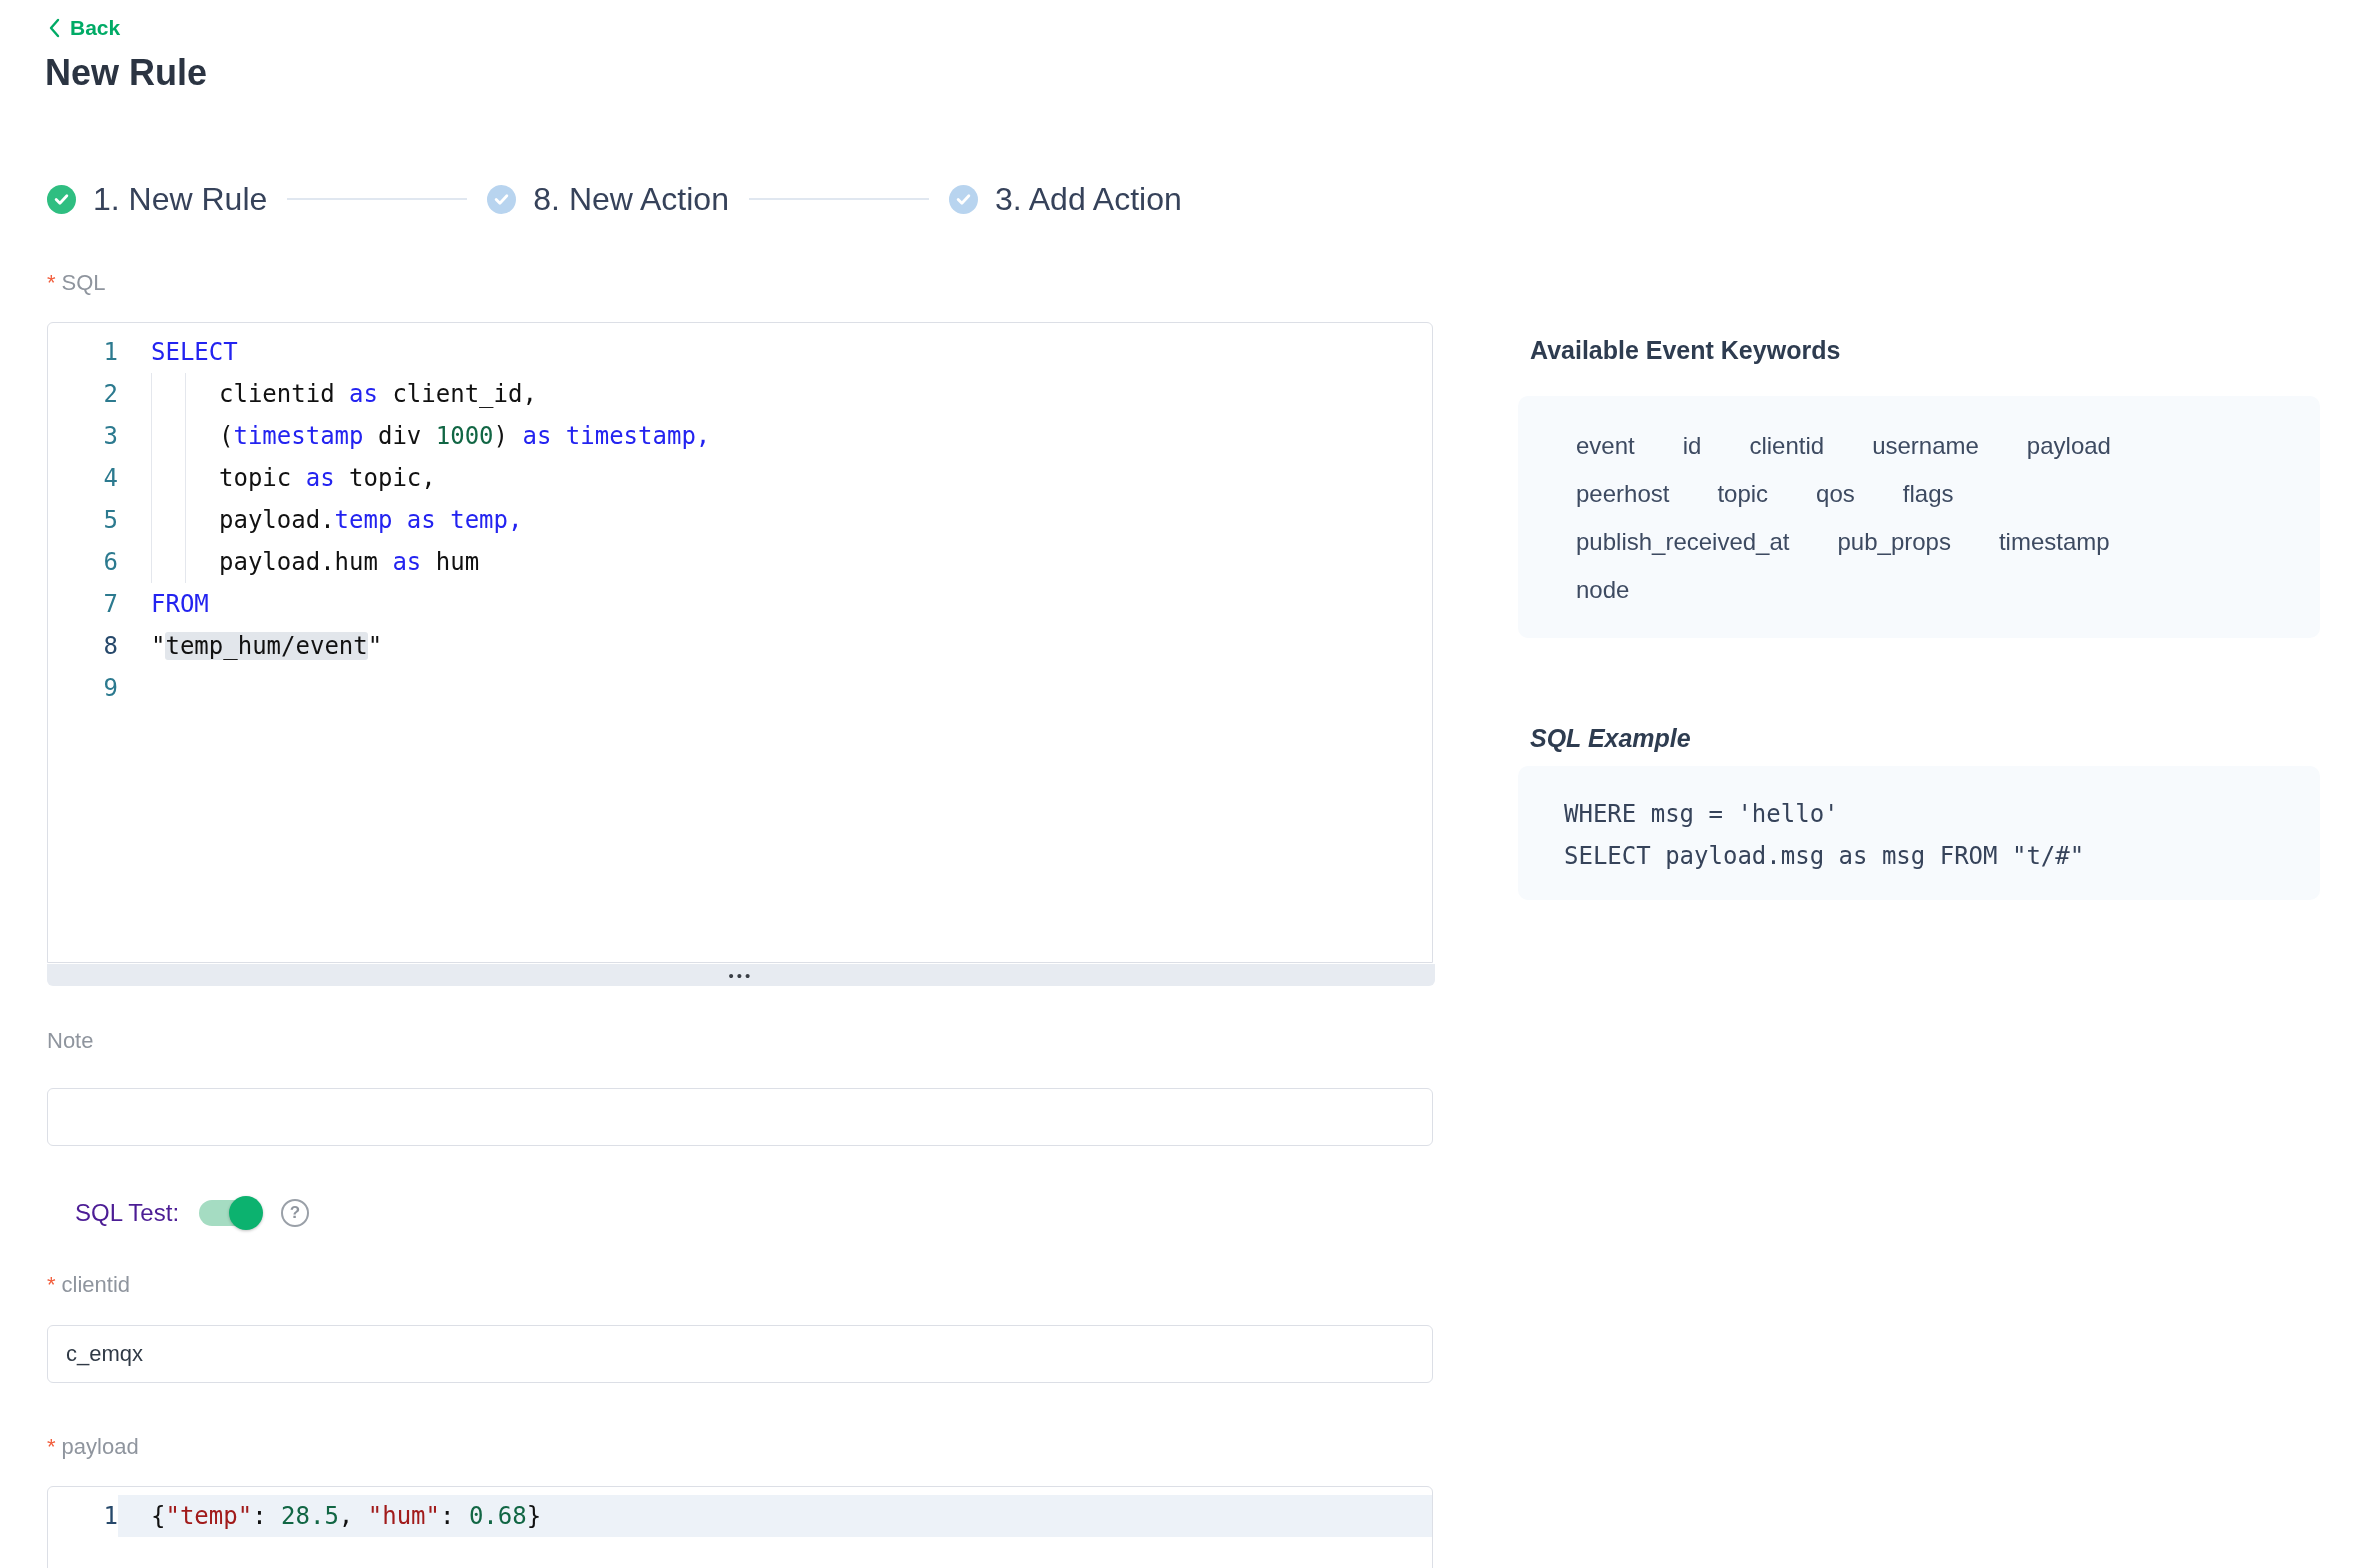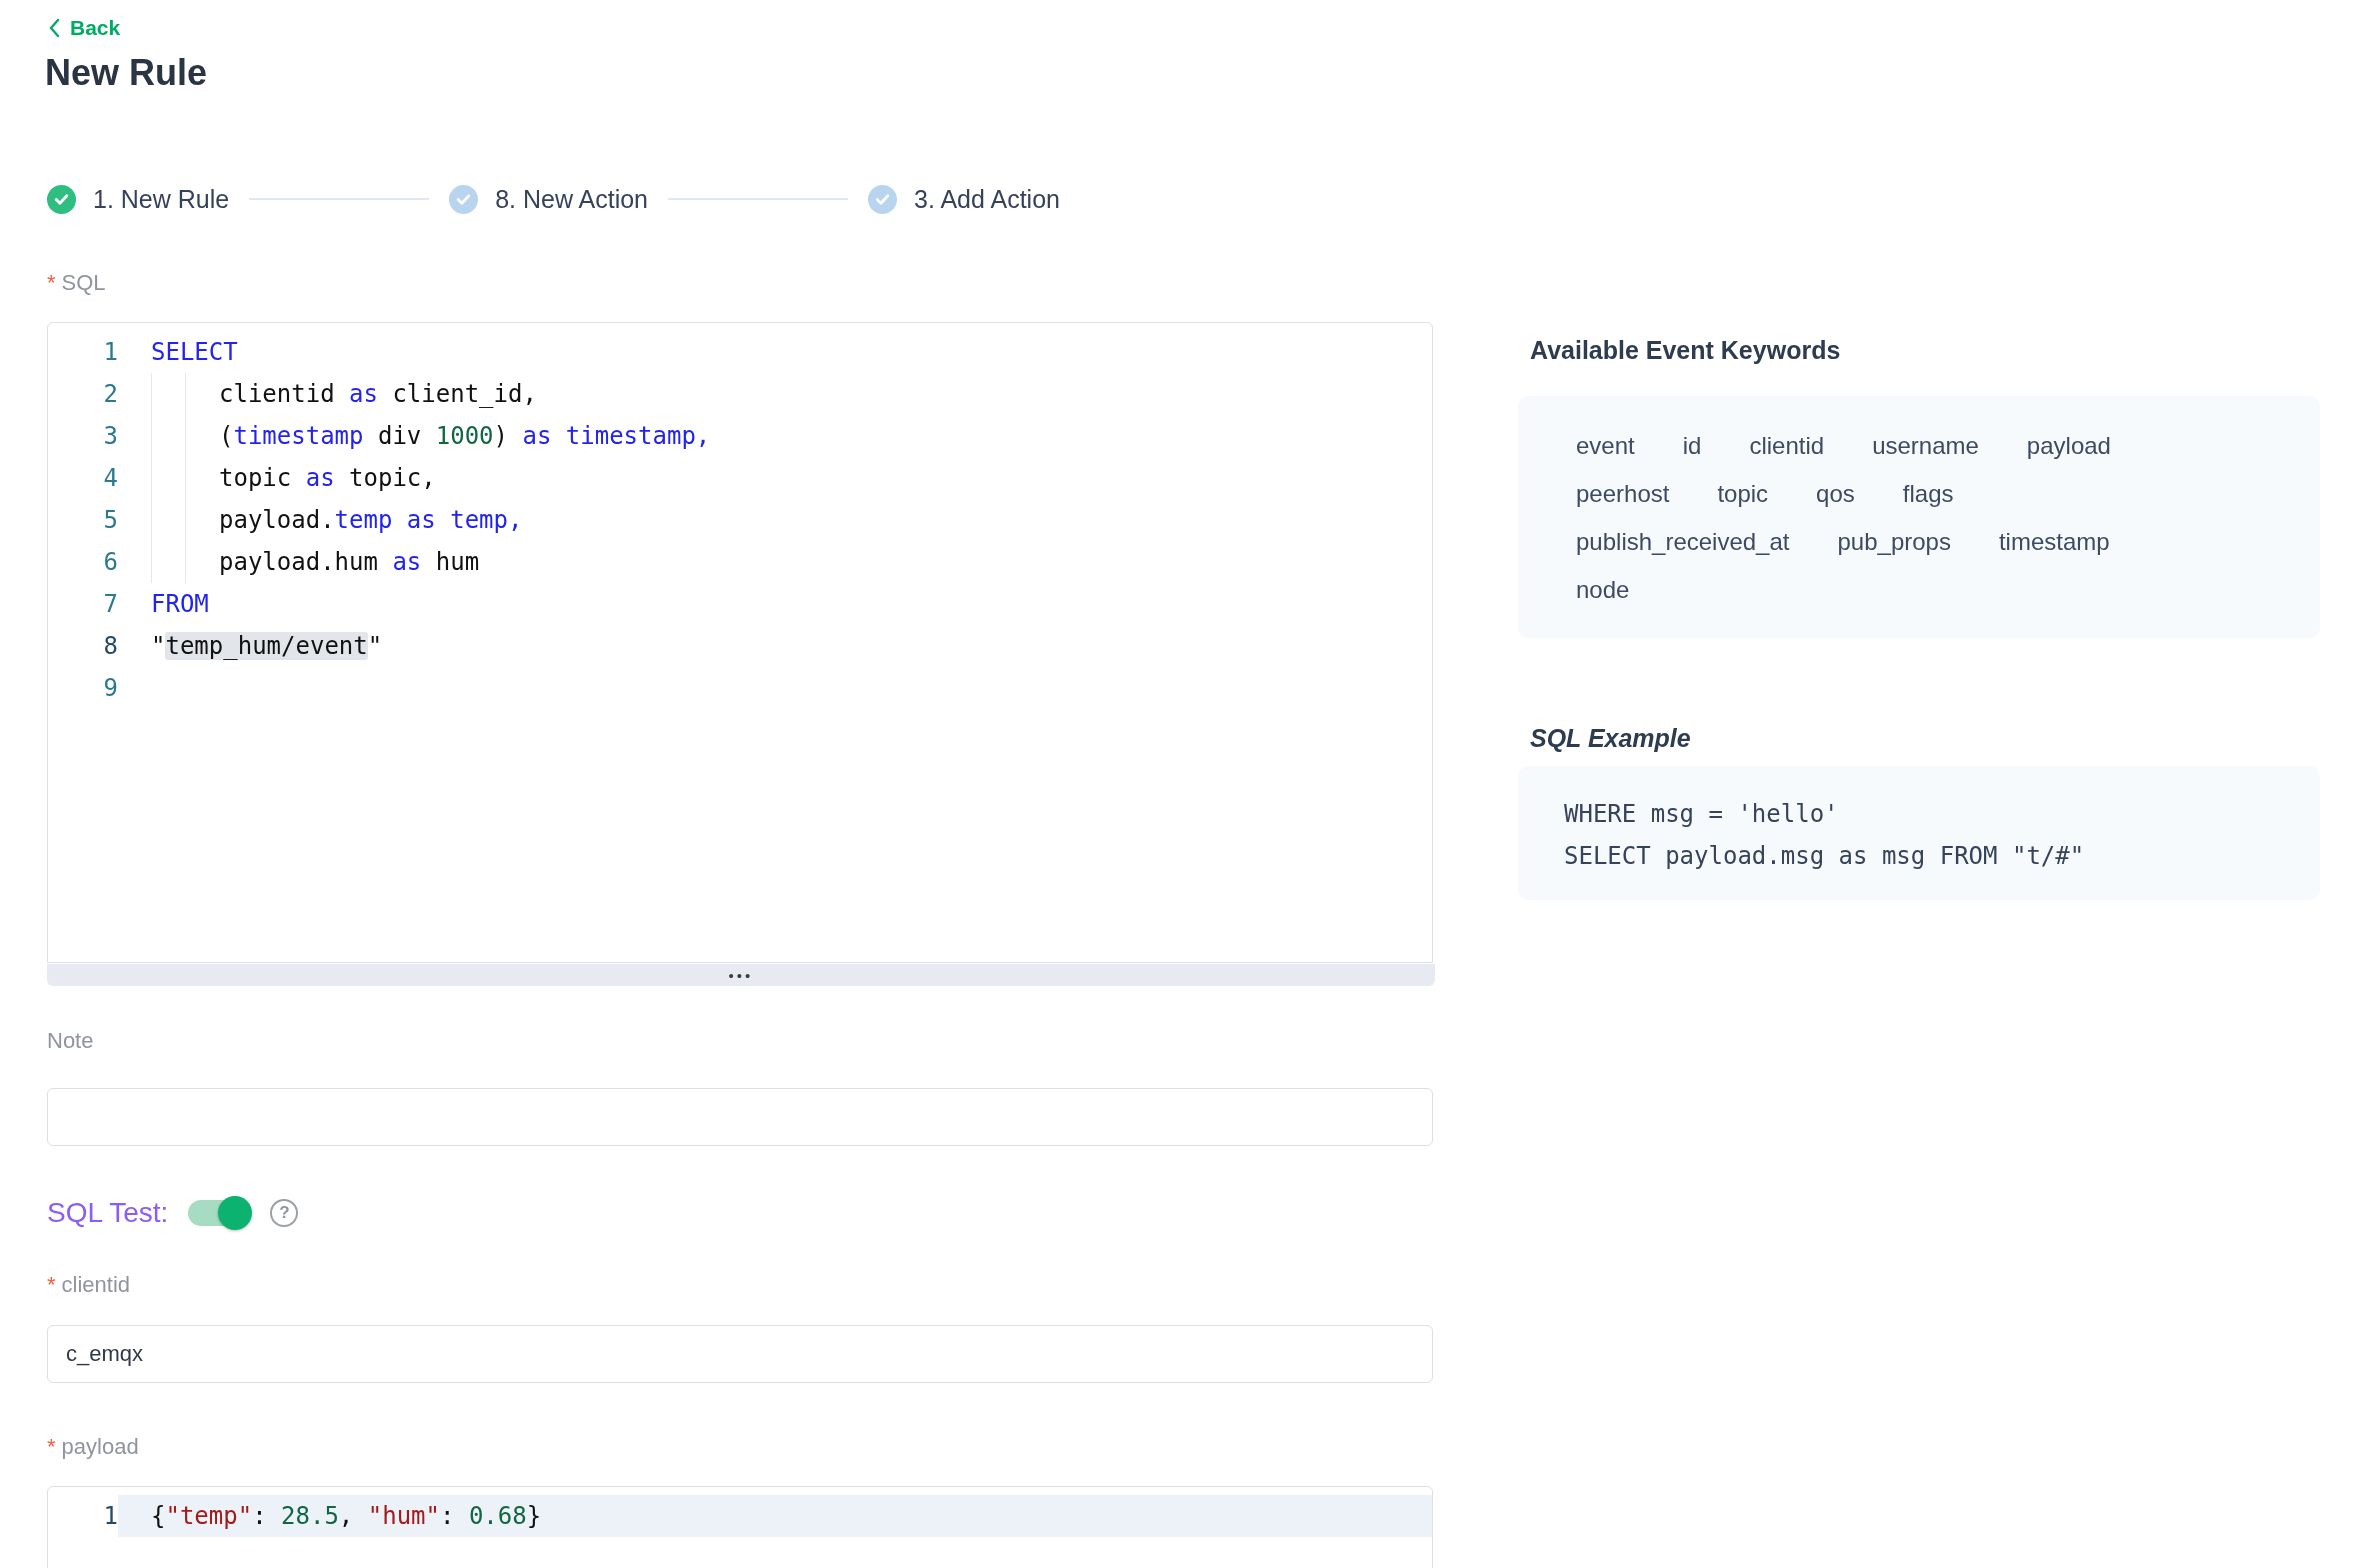--- a/index.html
+++ b/index.html
@@ -13,21 +13,21 @@
                color:#00ab66; font-size:21px; font-weight:600; cursor:pointer; }
   .page-title { left:45px; top:52px; font-size:36px; font-weight:700; color:#2b3442; }
 
   
   .stepper { left:47px; top:182px; display:flex; align-items:center; height:34px; }
   .step { display:flex; align-items:center; gap:17px; }
   .step-circle { width:29px; height:29px; border-radius:50%; display:flex;
                  align-items:center; justify-content:center; flex:0 0 auto; }
   .step-circle.done    { background:#2fbe81; }
   .step-circle.pending { background:#b8d4ef; }
-  .step-label { font-size:25px; color:#36425a; white-space:nowrap; }
+  .step-label { font-size:32px; color:#36425a; white-space:nowrap; }
   .connector { width:180px; height:2px; background:#e0e7f0; margin:0 20px; }
 
   
   .field-label { font-size:22px; color:#8f959e; }
   .req-star { color:#f25e3d; margin-right:6px; font-size:22px; }
 
   
   .editor { background:#fff; border:1px solid #dcdfe6; border-radius:6px 6px 0 0;
             padding-top:8px; overflow:hidden; cursor:text; }
   .code-line { display:flex; height:42px; line-height:42px;
@@ -49,21 +49,21 @@
               justify-content:center; cursor:row-resize; }
   .drag-dots { color:#3a3f46; font-size:15px; letter-spacing:3px; line-height:1; }
 
   
   .text-input { border:1px solid #dcdfe6; border-radius:6px; background:#fff;
                 font-size:22px; color:#303a46; padding:0 18px; outline:none;
                 font-family:"Liberation Sans", sans-serif; }
 
   
   .sql-test-row { left:47px; top:1196px; display:flex; align-items:center; gap:20px; height:34px; }
-  .sql-test-label { font-size:28px; color:#8b5cf6; }
+  .sql-test-label { font-size:24px; color:#4c1d95;margin-left:28px; }
   .toggle { position:relative; width:62px; height:26px; border-radius:13px;
             background:#a5dcc2; cursor:pointer; flex:0 0 auto; }
   .toggle-knob { position:absolute; right:-2px; top:-4px; width:34px; height:34px;
                  border-radius:50%; background:#0cb26f;
                  box-shadow:0 1px 3px rgba(0,0,0,0.25); }
   .help-icon { width:28px; height:28px; border-radius:50%; border:2px solid #9aa0a8;
                color:#8f959e; font-size:17px; display:flex; align-items:center;
                justify-content:center; cursor:pointer; font-weight:600; }
 
   

